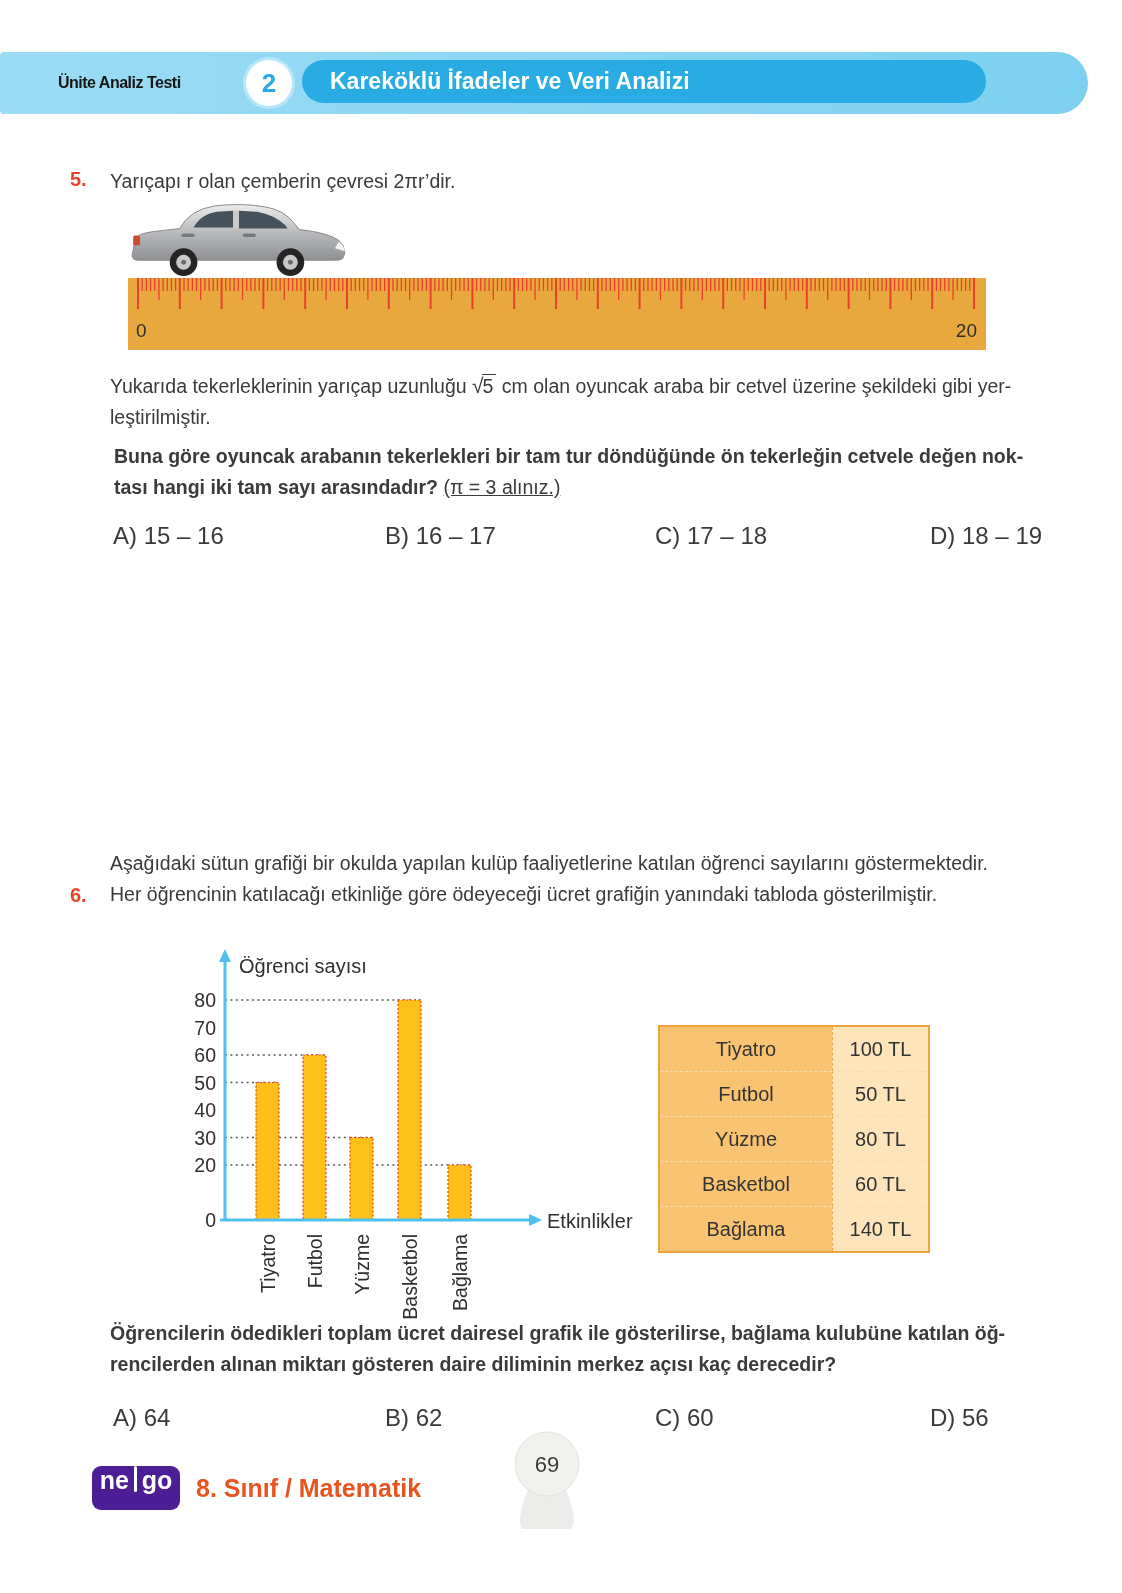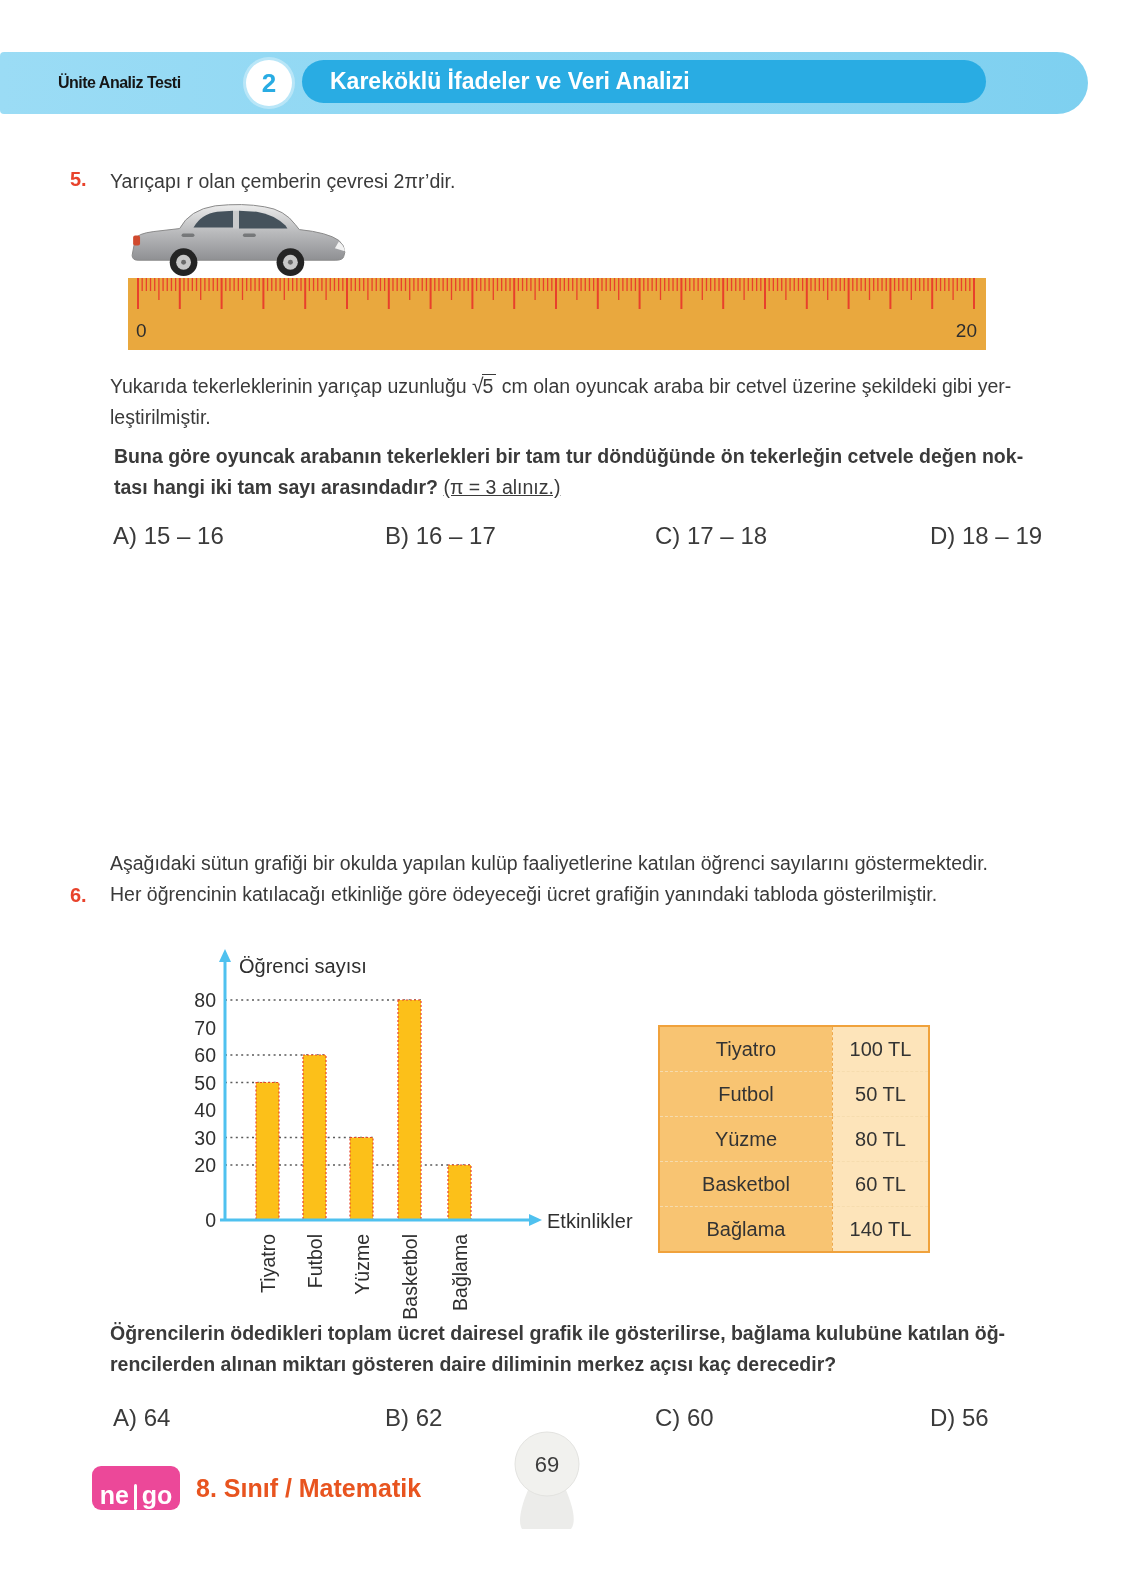--- a/index.html
+++ b/index.html
@@ -39,22 +39,22 @@
   .chart{position:absolute;left:193px;top:948px;width:470px;height:400px;}
   svg text{font-family:"Liberation Sans",sans-serif;}
   .fee-table{position:absolute;left:658px;top:1025px;border:2px solid #f0a23c;
              display:grid;grid-template-columns:172px 96px;}
   .fee-cell{height:44px;display:flex;align-items:center;justify-content:center;
             font-size:20px;color:#333;}
   .fee-cell.act{background:#f8c472;}
   .fee-cell.fee{background:#fde4ba;border-left:1px dashed #eda94f;}
   .fee-row-sep{border-top:1px dashed #f6dcae;}
   
-  .logo{position:absolute;left:92px;top:1466px;width:88px;height:44px;background:#ec4899;
-        border-radius:9px;display:flex;align-items:flex-end;justify-content:center;gap:5px;
+  .logo{position:absolute;left:92px;top:1466px;width:88px;height:44px;background:#4c1d95;
+        border-radius:9px;display:flex;align-items:flex-start;justify-content:center;gap:5px;
         color:#fff;font-size:25px;font-weight:bold;}
   .logo-divider{width:3px;height:26px;background:#ffffff;border-radius:2px;}
   .footer-text{position:absolute;left:196px;top:1474px;font-size:25px;font-weight:bold;color:#e8541f;white-space:nowrap;}
   .page-badge{position:absolute;left:508px;top:1430px;width:78px;height:102px;}
 </style>
 </head>
 <body>
 
 <div class="page">
 

